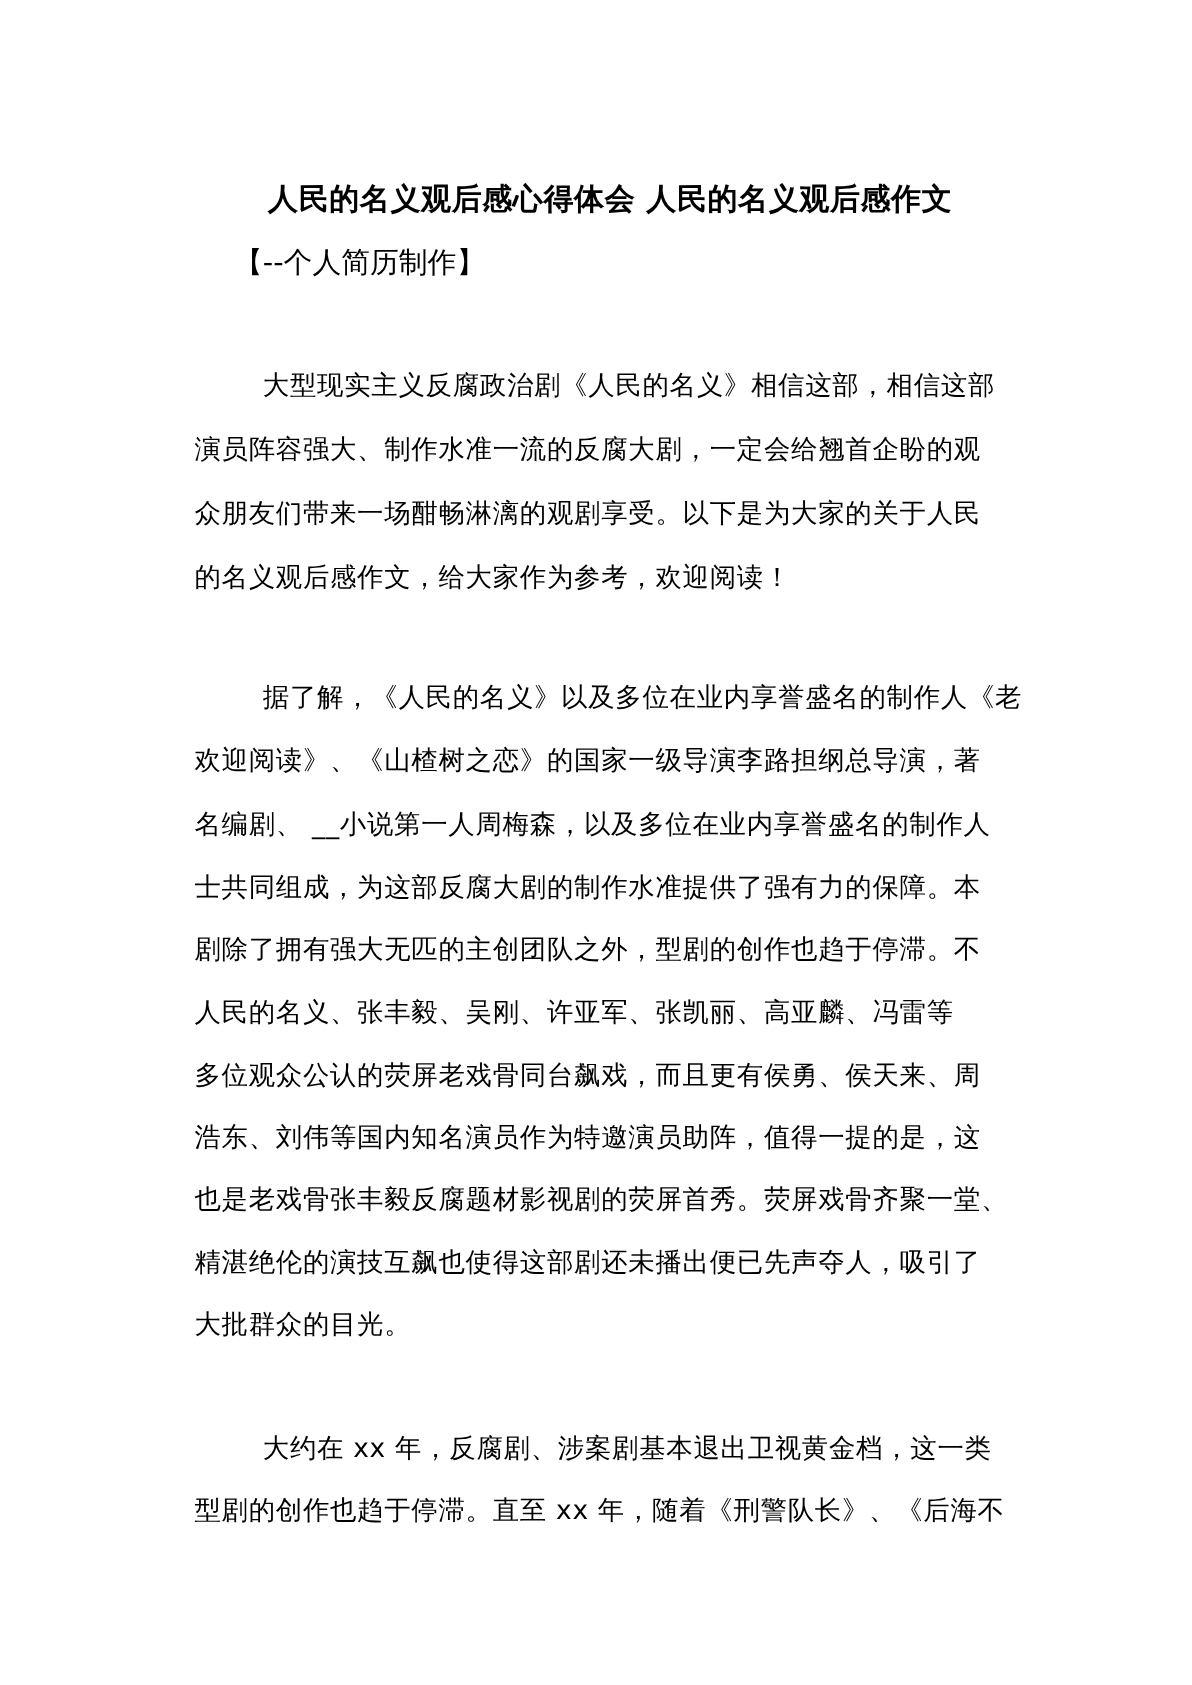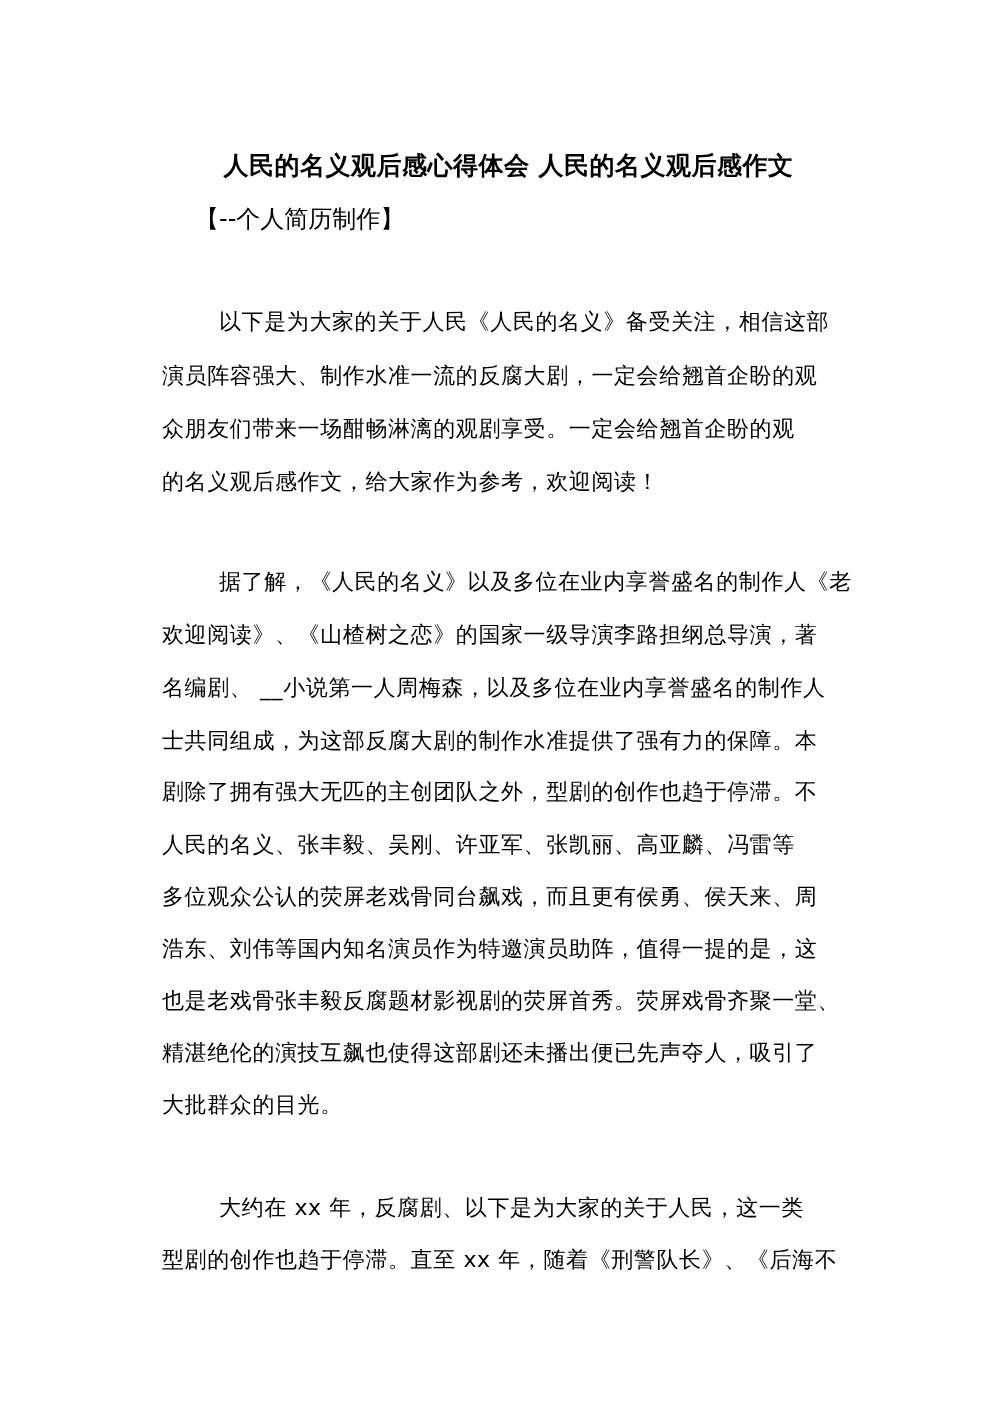--- a/index.html
+++ b/index.html
@@ -58,38 +58,38 @@
   </style>
 </head>
 <body>
 
 <div class="page">
 
   <div class="title">人民的名义观后感心得体会 人民的名义观后感作文</div>
   <div class="subtitle">【--个人简历制作】</div>
 
   <div>
-    <div class="line indent" style="top:287px;">以下是为大家的关于人民《人民的名义》备受关注，相信这部</div>
+    <div class="line indent" style="top:287px;">大型现实主义反腐政治剧《人民的名义》相信这部，相信这部</div>
     <div class="line" style="top:341px;">演员阵容强大、制作水准一流的反腐大剧，一定会给翘首企盼的观</div>
-    <div class="line" style="top:394px;">众朋友们带来一场酣畅淋漓的观剧享受。一定会给翘首企盼的观</div>
+    <div class="line" style="top:394px;">众朋友们带来一场酣畅淋漓的观剧享受。以下是为大家的关于人民</div>
     <div class="line" style="top:447px;">的名义观后感作文，给大家作为参考，欢迎阅读！</div>
   </div>
 
   <div>
     <div class="line indent" style="top:547px;">据了解，《人民的名义》以及多位在业内享誉盛名的制作人《老</div>
     <div class="line" style="top:600px;">欢迎阅读》、《山楂树之恋》的国家一级导演李路担纲总导演，著</div>
     <div class="line" style="top:653px;">名编剧、 __小说第一人周梅森，以及多位在业内享誉盛名的制作人</div>
     <div class="line" style="top:706px;">士共同组成，为这部反腐大剧的制作水准提供了强有力的保障。本</div>
     <div class="line" style="top:757px;">剧除了拥有强大无匹的主创团队之外，型剧的创作也趋于停滞。不</div>
     <div class="line" style="top:810px;">人民的名义、张丰毅、吴刚、许亚军、张凯丽、高亚麟、冯雷等</div>
     <div class="line" style="top:862px;">多位观众公认的荧屏老戏骨同台飙戏，而且更有侯勇、侯天来、周</div>
     <div class="line" style="top:914px;">浩东、刘伟等国内知名演员作为特邀演员助阵，值得一提的是，这</div>
     <div class="line" style="top:966px;">也是老戏骨张丰毅反腐题材影视剧的荧屏首秀。荧屏戏骨齐聚一堂、</div>
     <div class="line" style="top:1018px;">精湛绝伦的演技互飙也使得这部剧还未播出便已先声夺人，吸引了</div>
     <div class="line" style="top:1070px;">大批群众的目光。</div>
   </div>
 
   <div>
-    <div class="line indent" style="top:1173px;">大约在 xx 年，反腐剧、以下是为大家的关于人民，这一类</div>
+    <div class="line indent" style="top:1173px;">大约在 xx 年，反腐剧、涉案剧基本退出卫视黄金档，这一类</div>
     <div class="line" style="top:1225px;text-align:center;">型剧的创作也趋于停滞。直至 xx 年，随着《刑警队长》、《后海不</div>
   </div>
 
 </div>
 
 </body></html>

